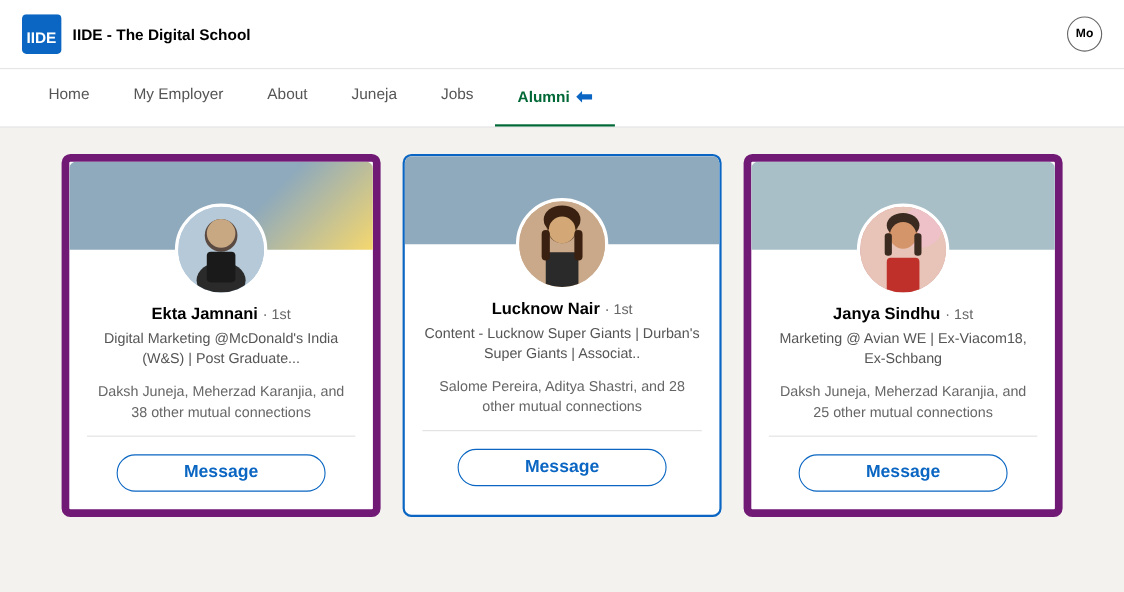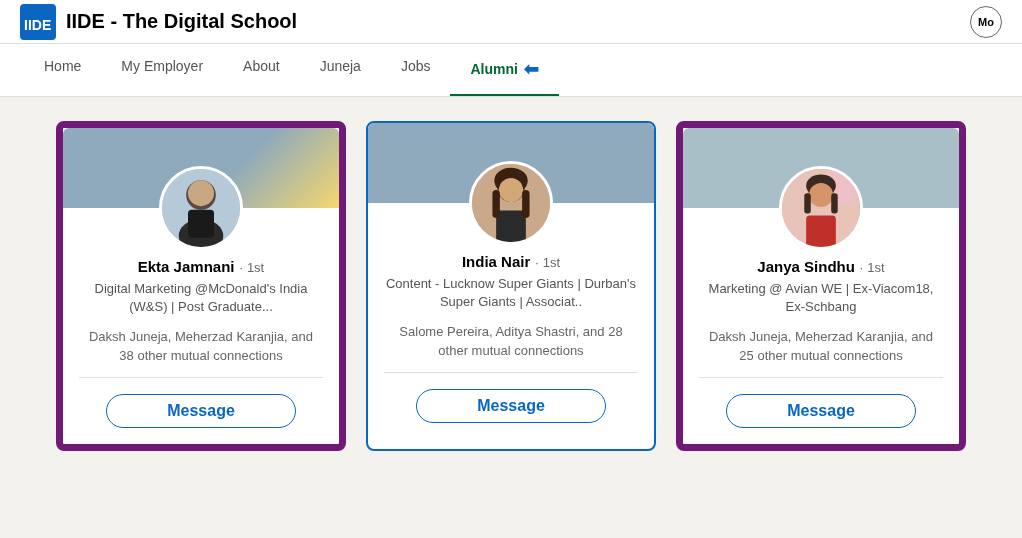--- a/index.html
+++ b/index.html
@@ -5,38 +5,38 @@
     * { box-sizing: border-box; margin: 0; padding: 0; }
     body { font-family: -apple-system, BlinkMacSystemFont, 'Segoe UI', Arial, sans-serif; background: #f3f2ef; }
 
     
     .header {
       background: #fff;
       border-bottom: 1px solid #e0e0e0;
       padding: 0 20px;
       display: flex;
       align-items: center;
-      height: 44px;
+      height: 63px;
       gap: 12px;
     }
     .logo-area {
       display: flex;
       align-items: center;
       gap: 10px;
       margin-right: 10px;
     }
     .logo-icon {
       width: 36px;
       height: 36px;
       display: flex;
       align-items: center;
       justify-content: center;
     }
     .company-name {
-      font-size: 20px;
+      font-size: 14px;
       font-weight: 600;
       color: #000;
       text-align: center;
     }
     .header-right {
       margin-left: auto;
     }
     .more-btn {
       border: 1px solid #666;
       background: #fff;
@@ -268,21 +268,21 @@
             <rect x="26" y="50" width="32" height="34" rx="4" fill="#2a2a2a"></rect>
 
             <rect x="22" y="28" width="8" height="30" rx="4" fill="#3a2010"></rect>
             <rect x="54" y="28" width="8" height="30" rx="4" fill="#3a2010"></rect>
           </svg>
         </div>
       </div>
     </div>
     <div class="card-body">
       <div>
-        <span class="person-name">India Nair</span>
+        <span class="person-name">Lucknow Nair</span>
         <span class="connection-badge"> · <span>1st</span></span>
       </div>
       <div class="person-title">Content - Lucknow Super Giants | Durban's Super Giants | Associat..</div>
       <div class="mutual">Salome Pereira, Aditya Shastri, and 28 other mutual connections</div>
       <div class="divider"></div>
       <button class="message-btn">Message</button>
     </div>
   </div>
 
   <div class="card">

